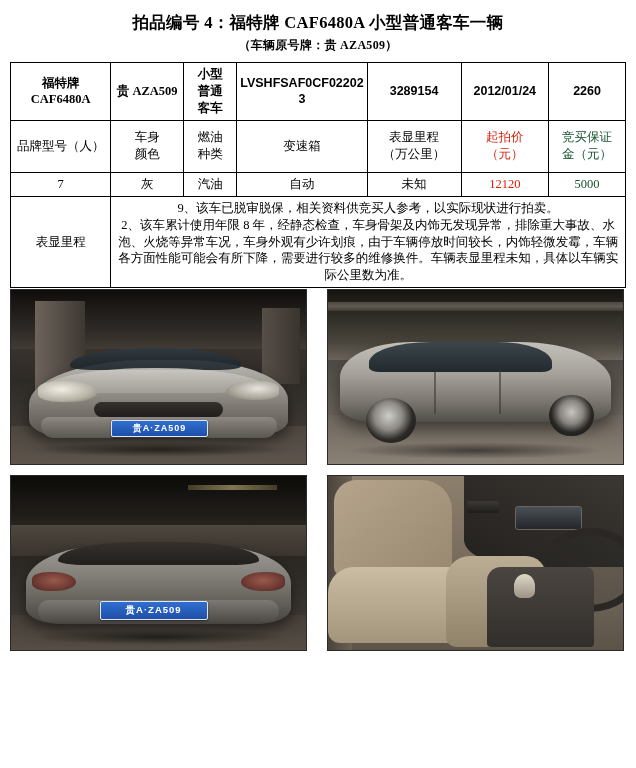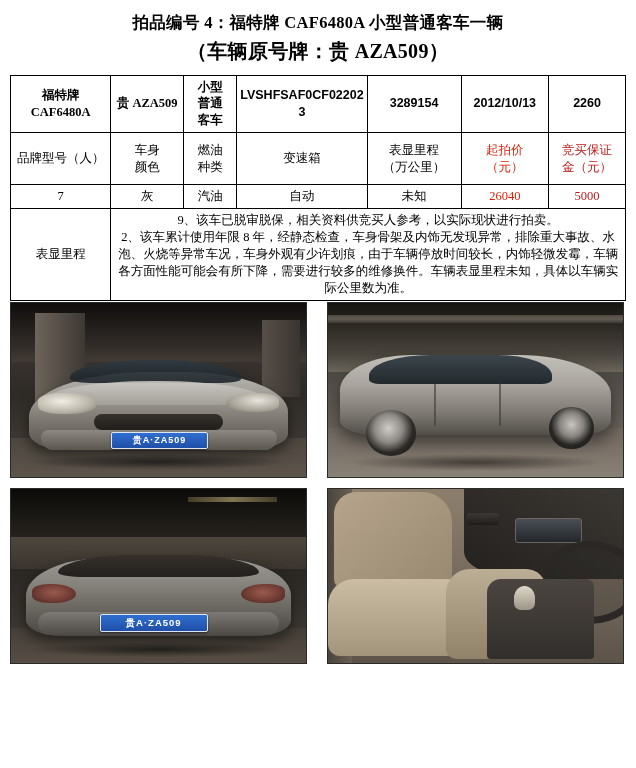--- a/index.html
+++ b/index.html
@@ -23,21 +23,21 @@
   .title-block {
     text-align: center;
     font-weight: bold;
     font-size: 16.5px;
     line-height: 1.55;
     letter-spacing: 0.3px;
     margin-top: 4px;
     margin-bottom: 8px;
   }
   .title-line-2 {
-    font-size: 20px;
+    font-size: 12px;
   }
   table.main {
     width: 616px;
     border-collapse: collapse;
     table-layout: fixed;
   }
   table.main td {
     border: 1px solid #000000;
     text-align: center;
     vertical-align: middle;
@@ -61,21 +61,21 @@
   }
   .code-cell {
     font-family: "Liberation Sans", sans-serif;
     font-size: 12px;
     word-break: break-all;
   }
   .red {
     color: #d81e06;
   }
   .blue {
-    color: #b91c1c;
+    color: #14532d;
   }
   .desc-label {
     width: 88px;
     font-size: 12.5px;
   }
   .desc-body {
     text-align: left;
     padding: 5px 8px 6px 8px;
     font-size: 12.3px;
     line-height: 1.72;
@@ -371,21 +371,21 @@
           <div>CAF6480A</div>
         </td>
         <td>贵 AZA509</td>
         <td class="small-cell">
           <div>小型</div>
           <div>普通</div>
           <div>客车</div>
         </td>
         <td class="code-cell">LVSHFSAF0CF022023</td>
         <td class="code-cell">3289154</td>
-        <td class="code-cell">2012/10/13</td>
+        <td class="code-cell">2012/01/24</td>
         <td class="code-cell">2260</td>
       </tr>
       <tr class="hdr">
         <td>品牌型号（人）</td>
         <td>
           <div>车身</div>
           <div>颜色</div>
         </td>
         <td>
           <div>燃油</div>
@@ -404,21 +404,21 @@
           <div>竞买保证</div>
           <div>金（元）</div>
         </td>
       </tr>
       <tr class="row-vals2">
         <td>7</td>
         <td>灰</td>
         <td>汽油</td>
         <td>自动</td>
         <td>未知</td>
-        <td class="red">26040</td>
+        <td class="red">12120</td>
         <td class="blue">5000</td>
       </tr>
       <tr>
         <td class="desc-label">表显里程</td>
         <td colspan="6" class="desc-body">
           <p>9、该车已脱审脱保，相关资料供竞买人参考，以实际现状进行拍卖。</p>
           <p>2、该车累计使用年限 8 年，经静态检查，车身骨架及内饰无发现异常，排除重大事故、水泡、火烧等异常车况，车身外观有少许划痕，由于车辆停放时间较长，内饰轻微发霉，车辆各方面性能可能会有所下降，需要进行较多的维修换件。车辆表显里程未知，具体以车辆实际公里数为准。</p>
         </td>
       </tr>
     </tbody>

